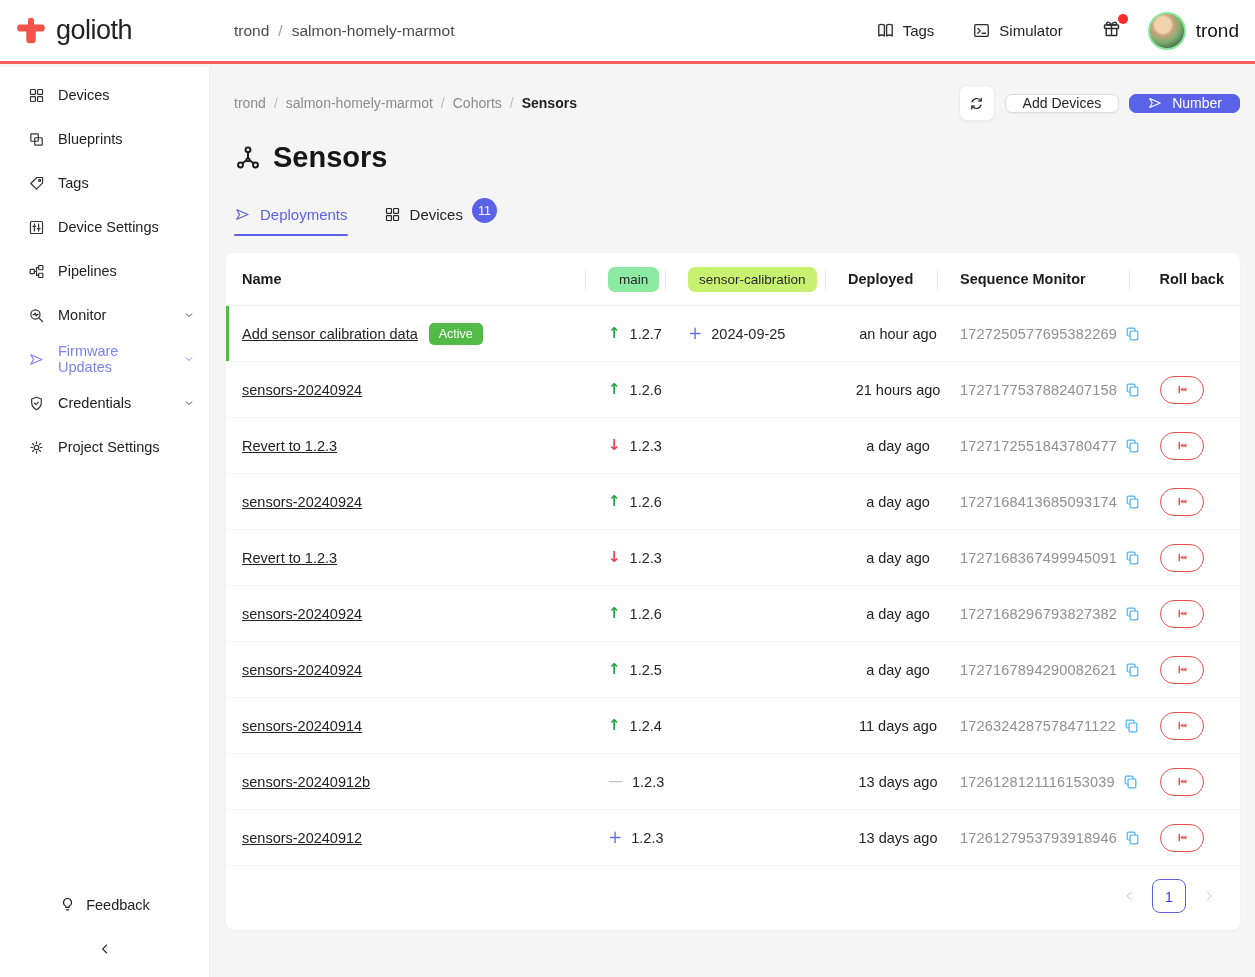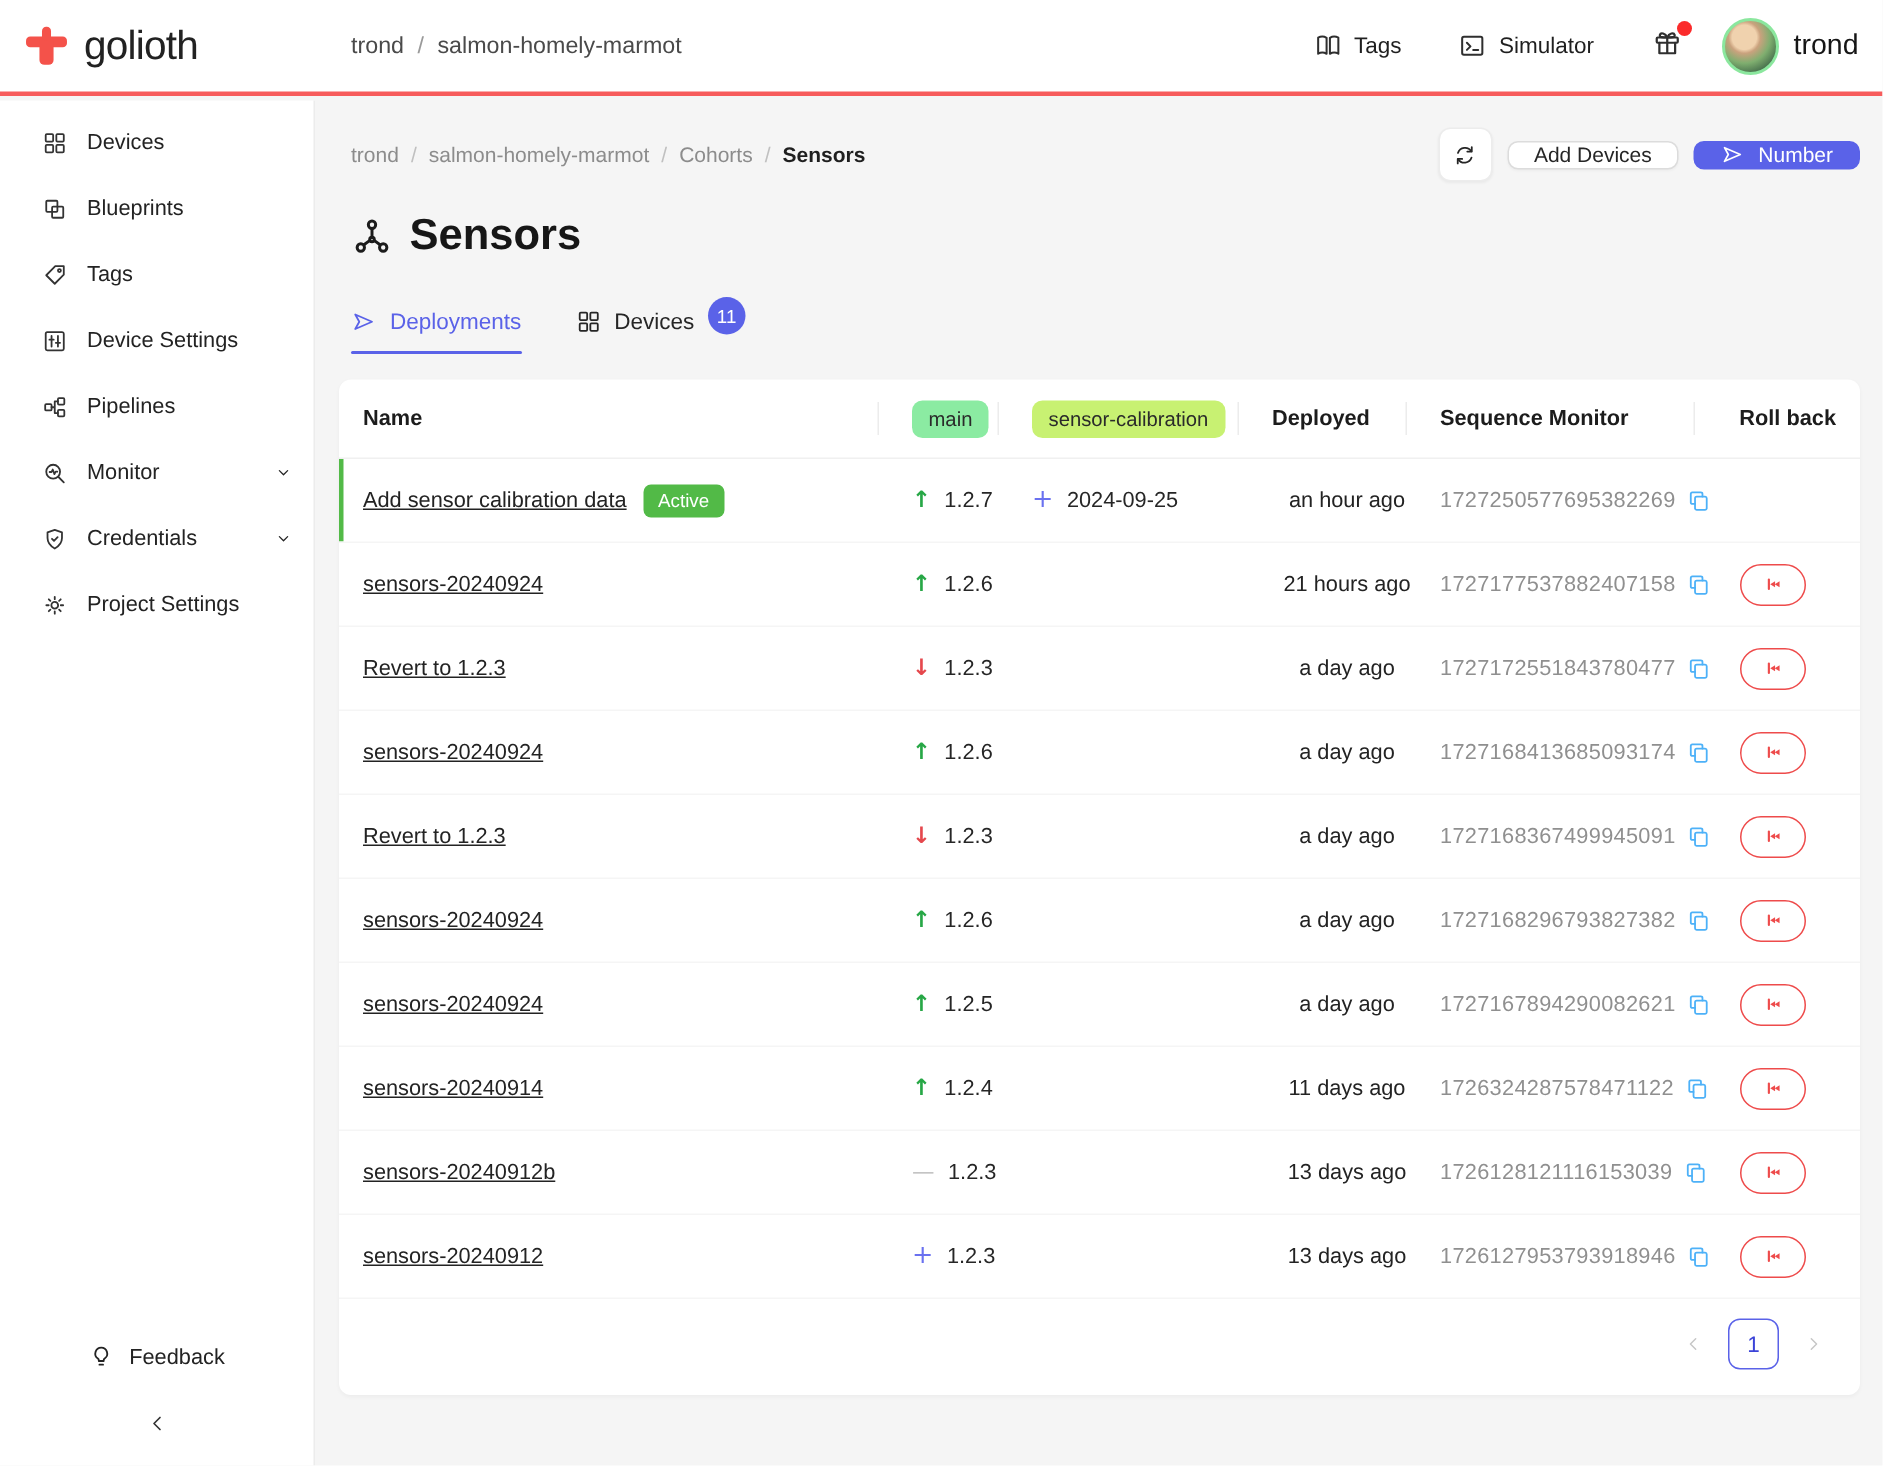--- a/index.html
+++ b/index.html
@@ -221,20 +221,33 @@
             <path d="M7.2 10.8h1.8l1.1-2.3 1.6 4.3 1.2-2.3h1.5"></path>
           </svg>
         </span>
     <span class="nav-label">Monitor</span>
     <span class="icon nav-chevron">
           <svg viewBox="0 0 24 24" fill="none" stroke="currentColor" stroke-width="1.7" stroke-linecap="round" stroke-linejoin="round">
             <path d="M6.5 9.5L12 15l5.5-5.5"></path>
           </svg>
         </span>
   </div>
+      <div class="nav-item active">
+    <span class="icon nav-icon">
+          <svg viewBox="0 0 24 24" fill="none" stroke="currentColor" stroke-width="1.7" stroke-linecap="round" stroke-linejoin="round">
+            <path d="M4 5.2L19.8 12L4 18.8L7.8 12L4 5.2Z"></path>
+          </svg>
+        </span>
+    <span class="nav-label">Firmware Updates</span>
+    <span class="icon nav-chevron">
+          <svg viewBox="0 0 24 24" fill="none" stroke="currentColor" stroke-width="1.7" stroke-linecap="round" stroke-linejoin="round">
+            <path d="M6.5 9.5L12 15l5.5-5.5"></path>
+          </svg>
+        </span>
+  </div>
       <div class="nav-item">
     <span class="icon nav-icon">
           <svg viewBox="0 0 24 24" fill="none" stroke="currentColor" stroke-width="1.7" stroke-linecap="round" stroke-linejoin="round">
             <path d="M12 3.2l6.8 2.4v5.2c0 4.3-2.8 7.6-6.8 9.9-4-2.3-6.8-5.6-6.8-9.9V5.6z"></path>
             <path d="M9.4 11.6l1.9 1.9 3.4-3.4"></path>
           </svg>
         </span>
     <span class="nav-label">Credentials</span>
     <span class="icon nav-chevron">
           <svg viewBox="0 0 24 24" fill="none" stroke="currentColor" stroke-width="1.7" stroke-linecap="round" stroke-linejoin="round">

